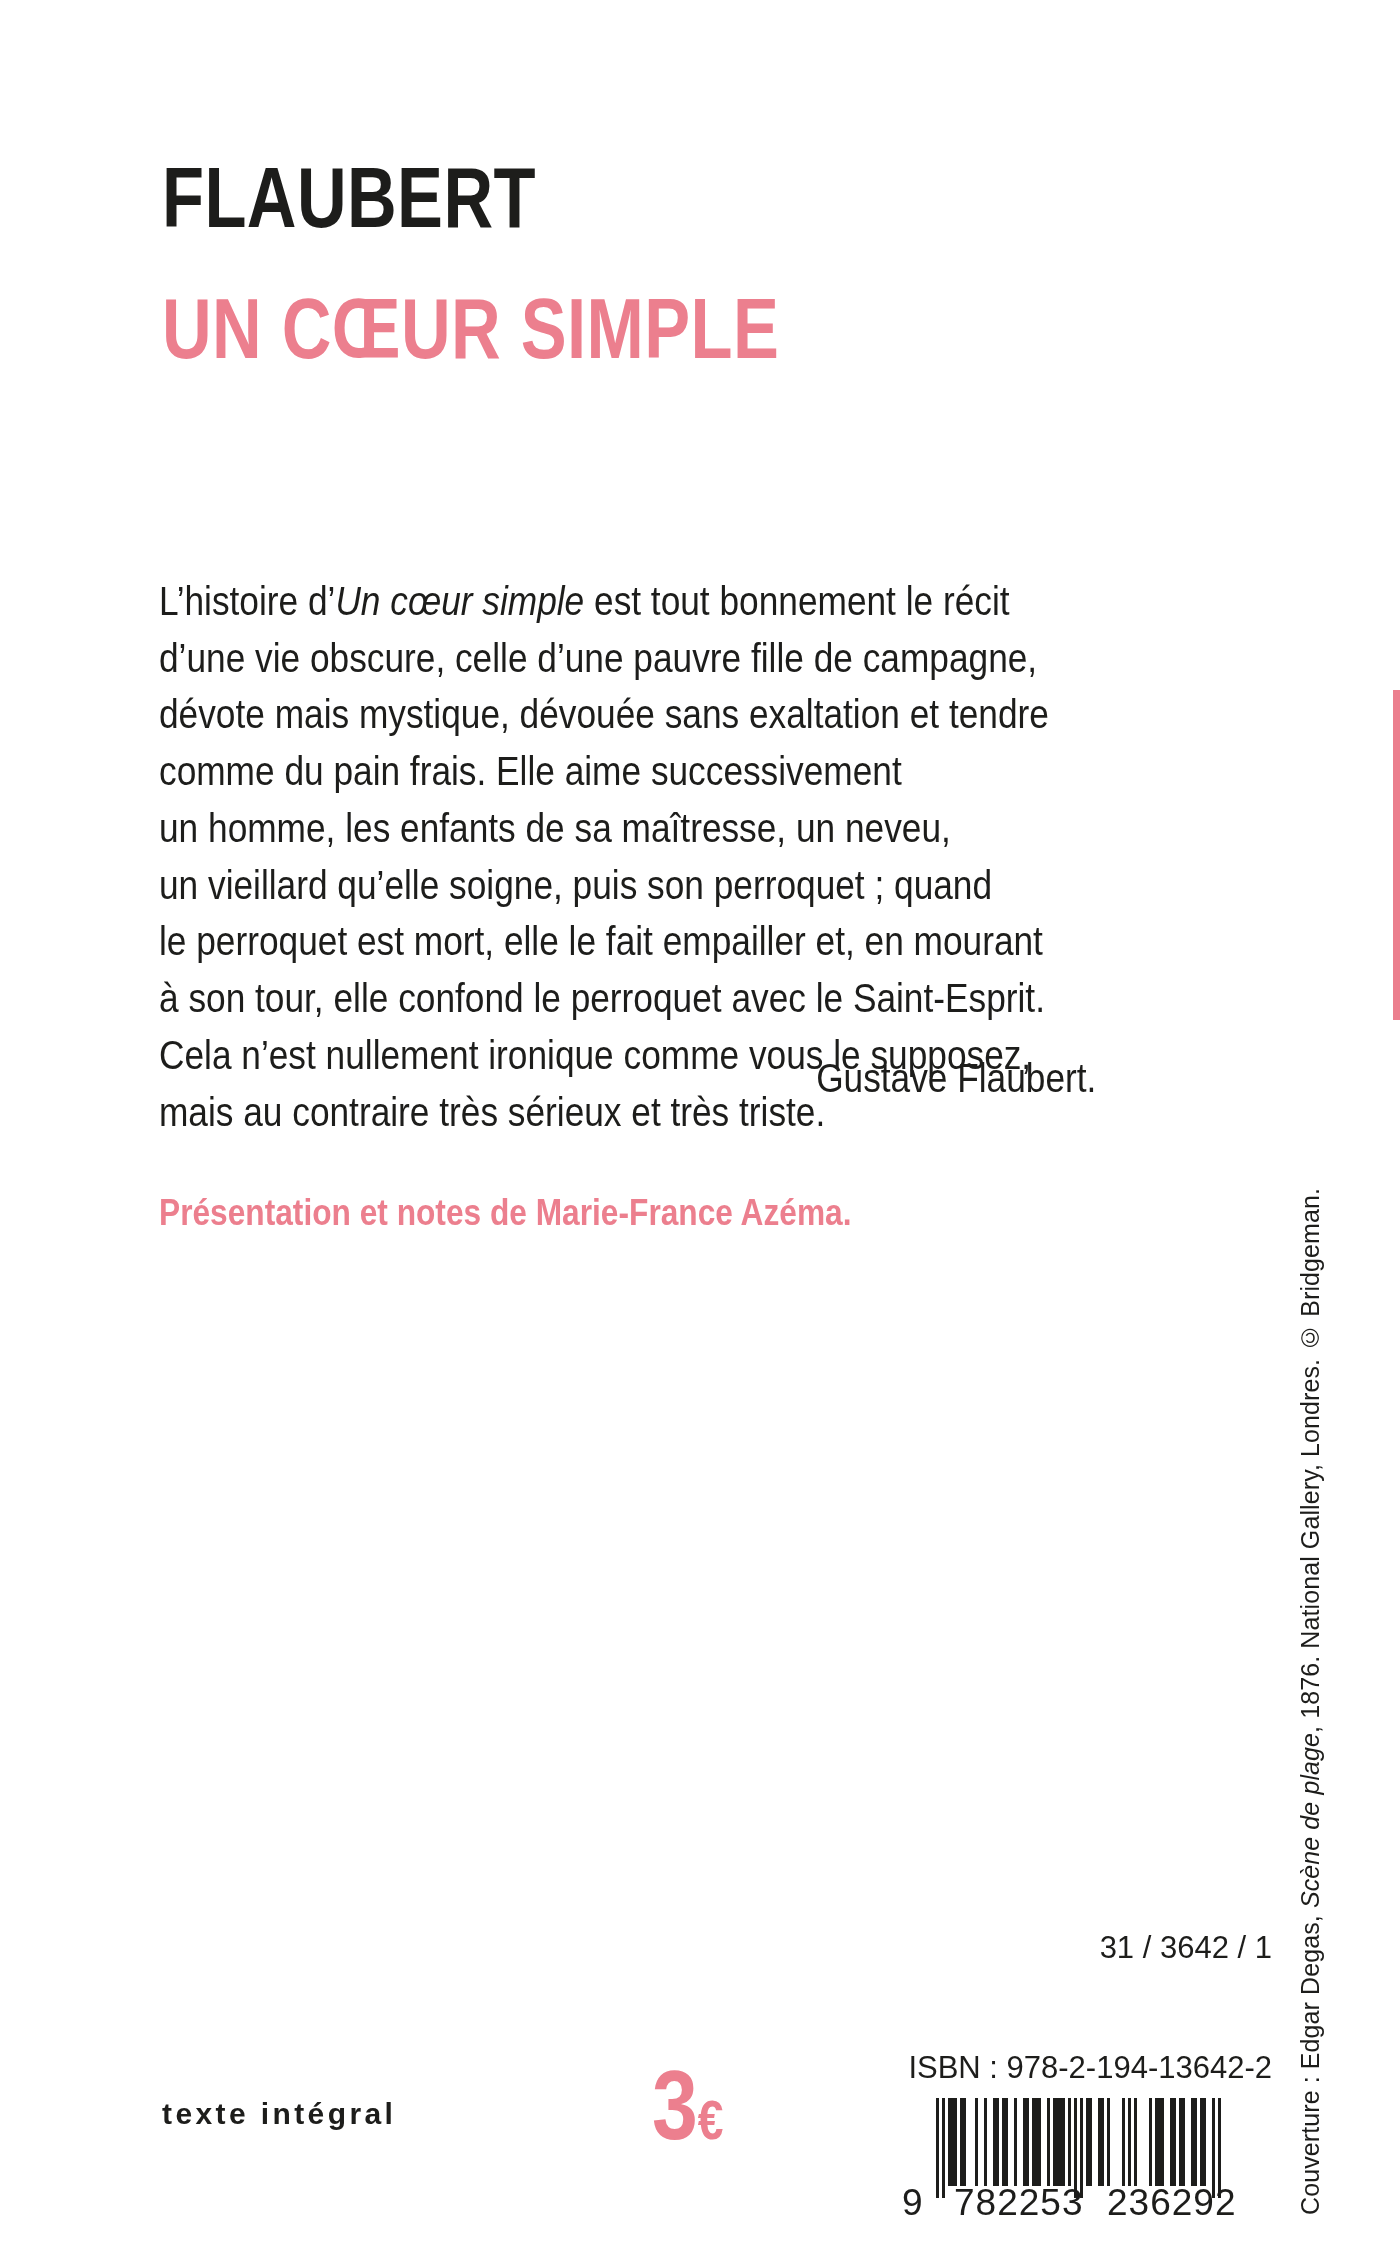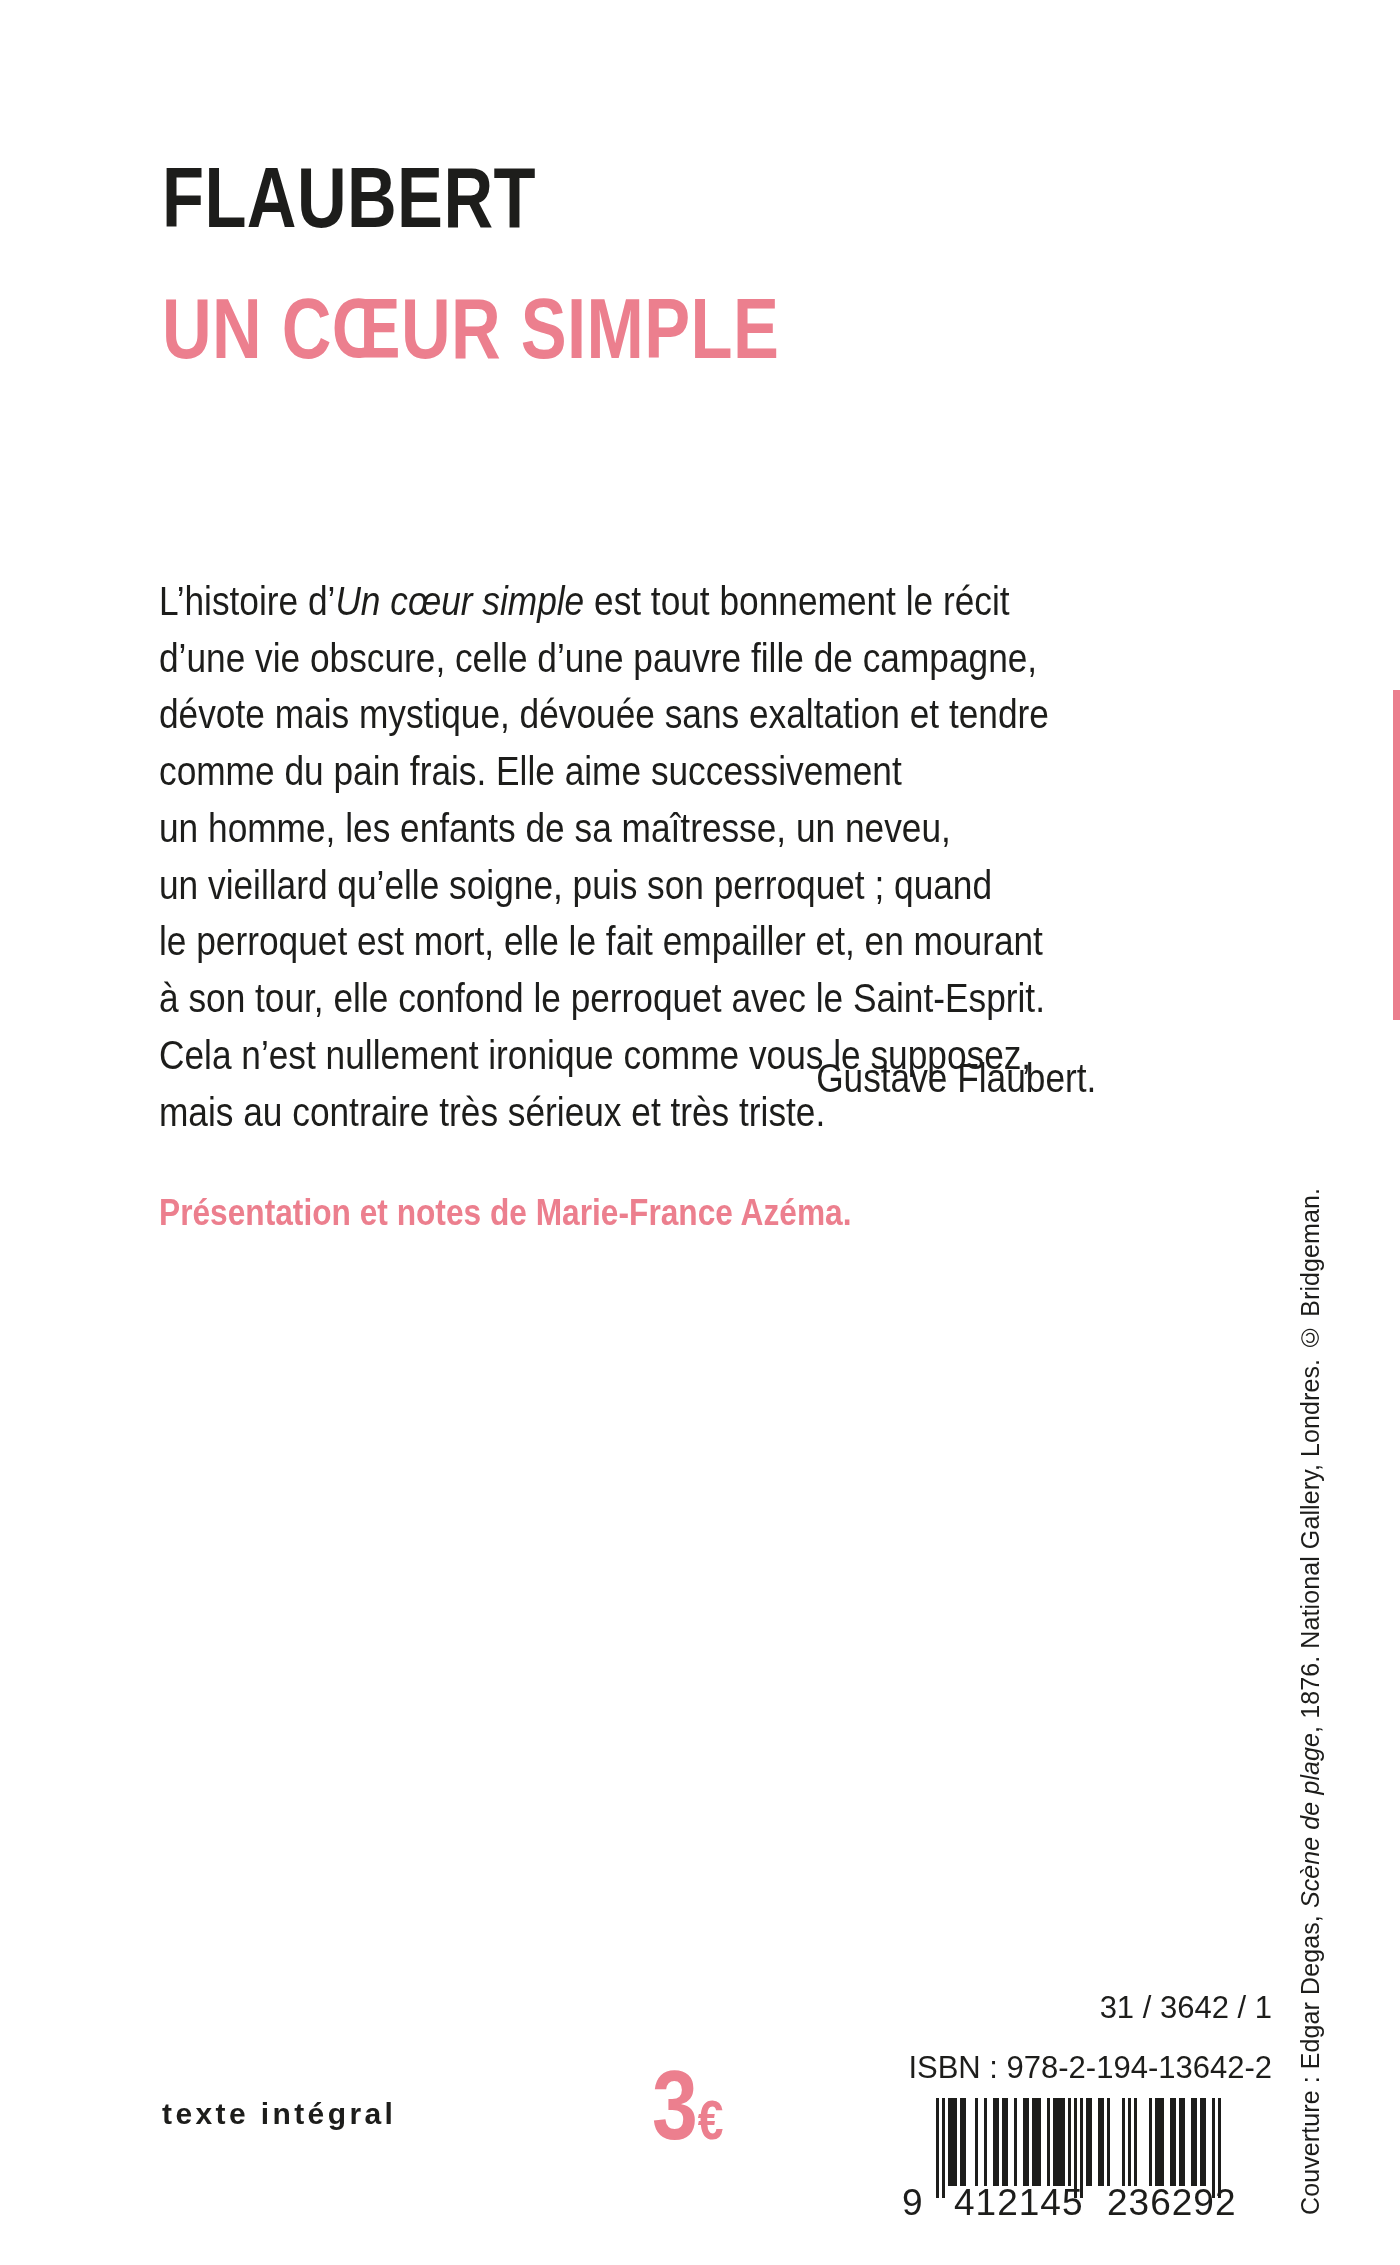--- a/index.html
+++ b/index.html
@@ -169,21 +169,21 @@
 
   .ref-line, .isbn-line {
     position: absolute;
     right: 128px;
     font-family: "Liberation Sans Narrow", "Liberation Sans", sans-serif;
     font-size: 31px;
     color: #1d1d1b;
     white-space: nowrap;
     text-align: right;
   }
-  .ref-line  { top: 1990px; }
+  .ref-line  { top: 1930px; }
   .isbn-line { top: 2050px; }
 
   
   .barcode-wrap {
     position: absolute;
     left: 902px;
     top: 2098px;
     width: 370px;
     height: 130px;
   }
@@ -351,18 +351,18 @@
         <i style="width: 3px;"></i>
         <i style="width: 3px;"></i>
         <i class="w" style="width: 3px;"></i>
         <i class="w" style="width: 3px;"></i>
         <i class="g" style="width: 3px;"></i>
         <i class="w" style="width: 3px;"></i>
         <i class="g" style="width: 3px;"></i>
       </div>
     <div class="barcode-digits">
       <span class="lead">9</span>
-      <span class="g1">412145</span>
+      <span class="g1">782253</span>
       <span class="g2">236292</span>
     </div>
   </div>
 
 </div>
 
 </body></html>

